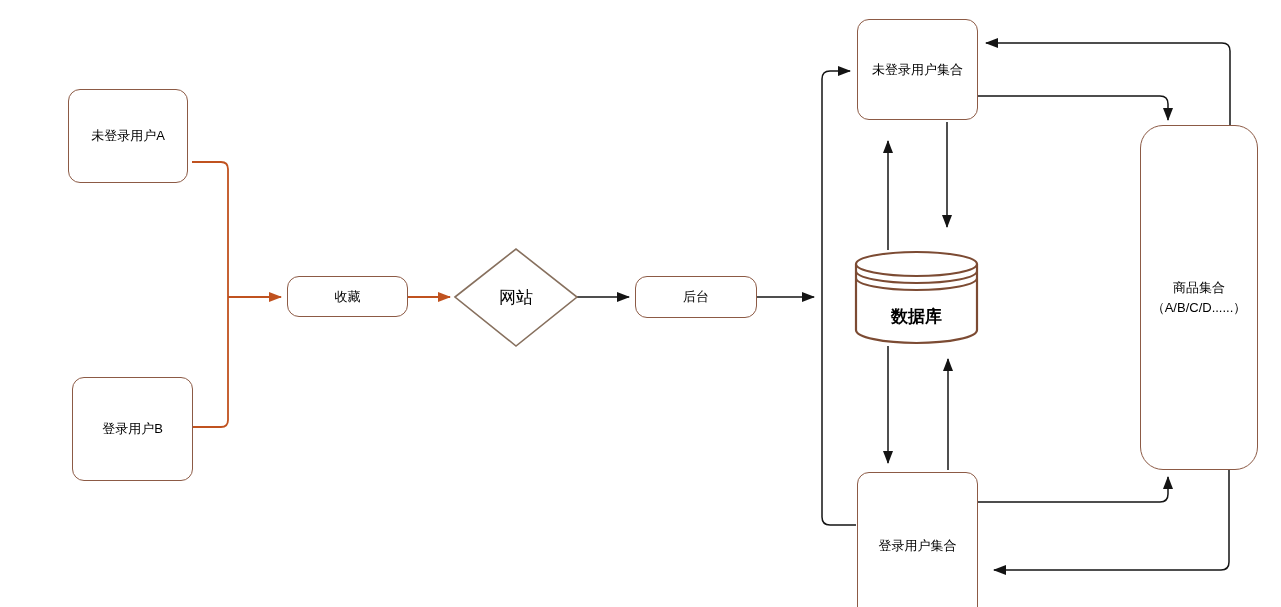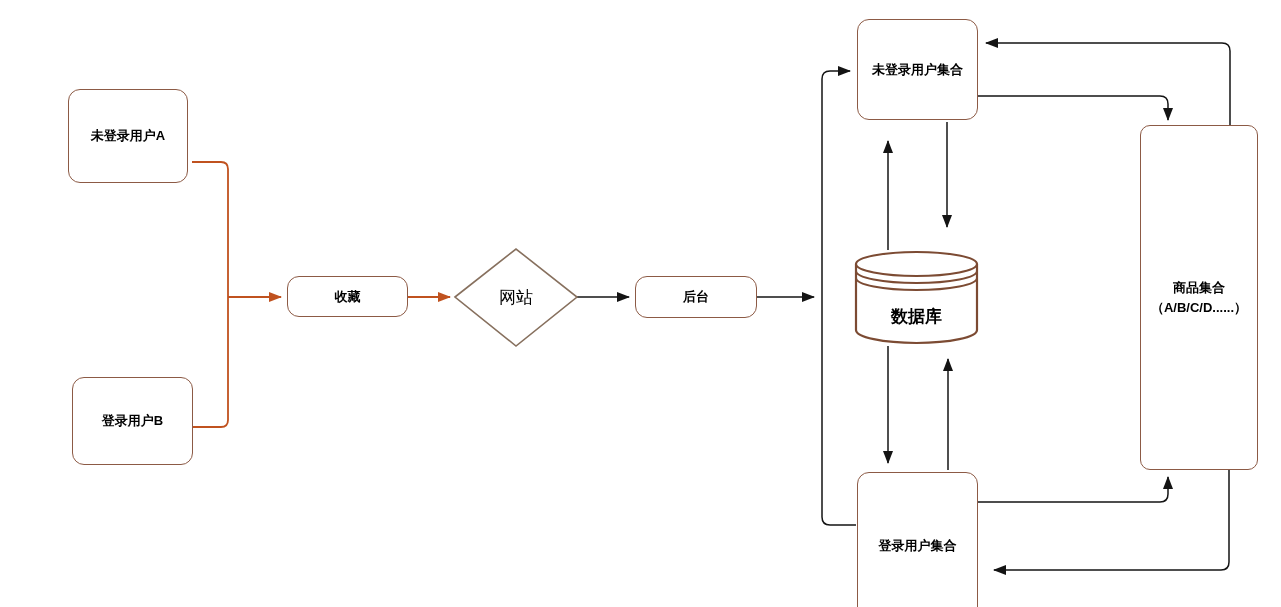--- a/index.html
+++ b/index.html
@@ -10,21 +10,21 @@
   .e-black{stroke:var(--edge-black,#111);stroke-width:1.5px;}
   .e-orange{stroke:var(--edge-orange,#C0521F);stroke-width:1.8px;}
   .mk-black{fill:var(--edge-black,#111);}
   .mk-orange{fill:var(--edge-orange,#C0521F);}
   .shape-diamond{fill:#fff;stroke:var(--diamond-border,#87705E);stroke-width:1.6px;}
   .shape-db{fill:#fff;stroke:var(--database-border,#7C4B33);stroke-width:2.2px;}
   .shape-db-arc{fill:none;stroke:var(--database-border,#7C4B33);stroke-width:2px;}
   .node{position:absolute;box-sizing:border-box;background:#fff;
         border:1.7px solid var(--box-border,#8C5A45);border-radius:12px;
         display:flex;flex-direction:column;align-items:center;justify-content:center;
-        font-size:13px;font-weight:bold;color:var(--text,#000);text-align:center;line-height:1.5;}
+        font-size:13px;font-weight:normal;color:var(--text,#000);text-align:center;line-height:1.5;}
   .floating-label{position:absolute;display:flex;align-items:center;justify-content:center;
         font-size:17px;color:var(--text,#000);text-align:center;background:transparent;border:none;}
   .bold{font-weight:bold;}
   .regular{font-weight:normal;}
 </style>
 </head>
 <body>
 
 <div class="canvas">
 
@@ -65,21 +65,21 @@
       <ellipse class="shape-db" cx="916.5" cy="264" rx="60.5" ry="12"></ellipse>
       <path class="shape-db-arc" d="M 856 271 A 60.5 12 0 0 0 977 271"></path>
       <path class="shape-db-arc" d="M 856 278 A 60.5 12 0 0 0 977 278"></path>
     </g>
   </svg>
 
   <div class="node" style="left:68px;top:89px;width:120px;height:94px;">
     <span>未登录用户A</span>
   </div>
 
-  <div class="node" style="left:72px;top:377px;width:121px;height:88px;text-align:center;">
+  <div class="node" style="left:72px;top:377px;width:121px;height:104px;text-align:center;">
     <span>登录用户B</span>
   </div>
 
   <div class="node" style="left:287px;top:276px;width:121px;height:41px;align-items:center;">
     <span>收藏</span>
   </div>
 
   <div class="floating-label regular" style="left:457px;top:250px;width:118px;height:94px;">
     <span>网站</span>
   </div>
@@ -93,18 +93,18 @@
   </div>
 
   <div class="floating-label bold" style="left:856px;top:292px;width:121px;height:36px;align-items:flex-end;">
     <span>数据库</span>
   </div>
 
   <div class="node" style="left:857px;top:472px;width:121px;height:148px;">
     <span>登录用户集合</span>
   </div>
 
-  <div class="node" style="left:1140px;top:125px;width:118px;height:345px;border-radius:10px;">
+  <div class="node" style="left:1140px;top:125px;width:118px;height:345px;border-radius:23px;">
     <span>商品集合</span>
     <span>（A/B/C/D......）</span>
   </div>
 
 </div>
 
 </body></html>

